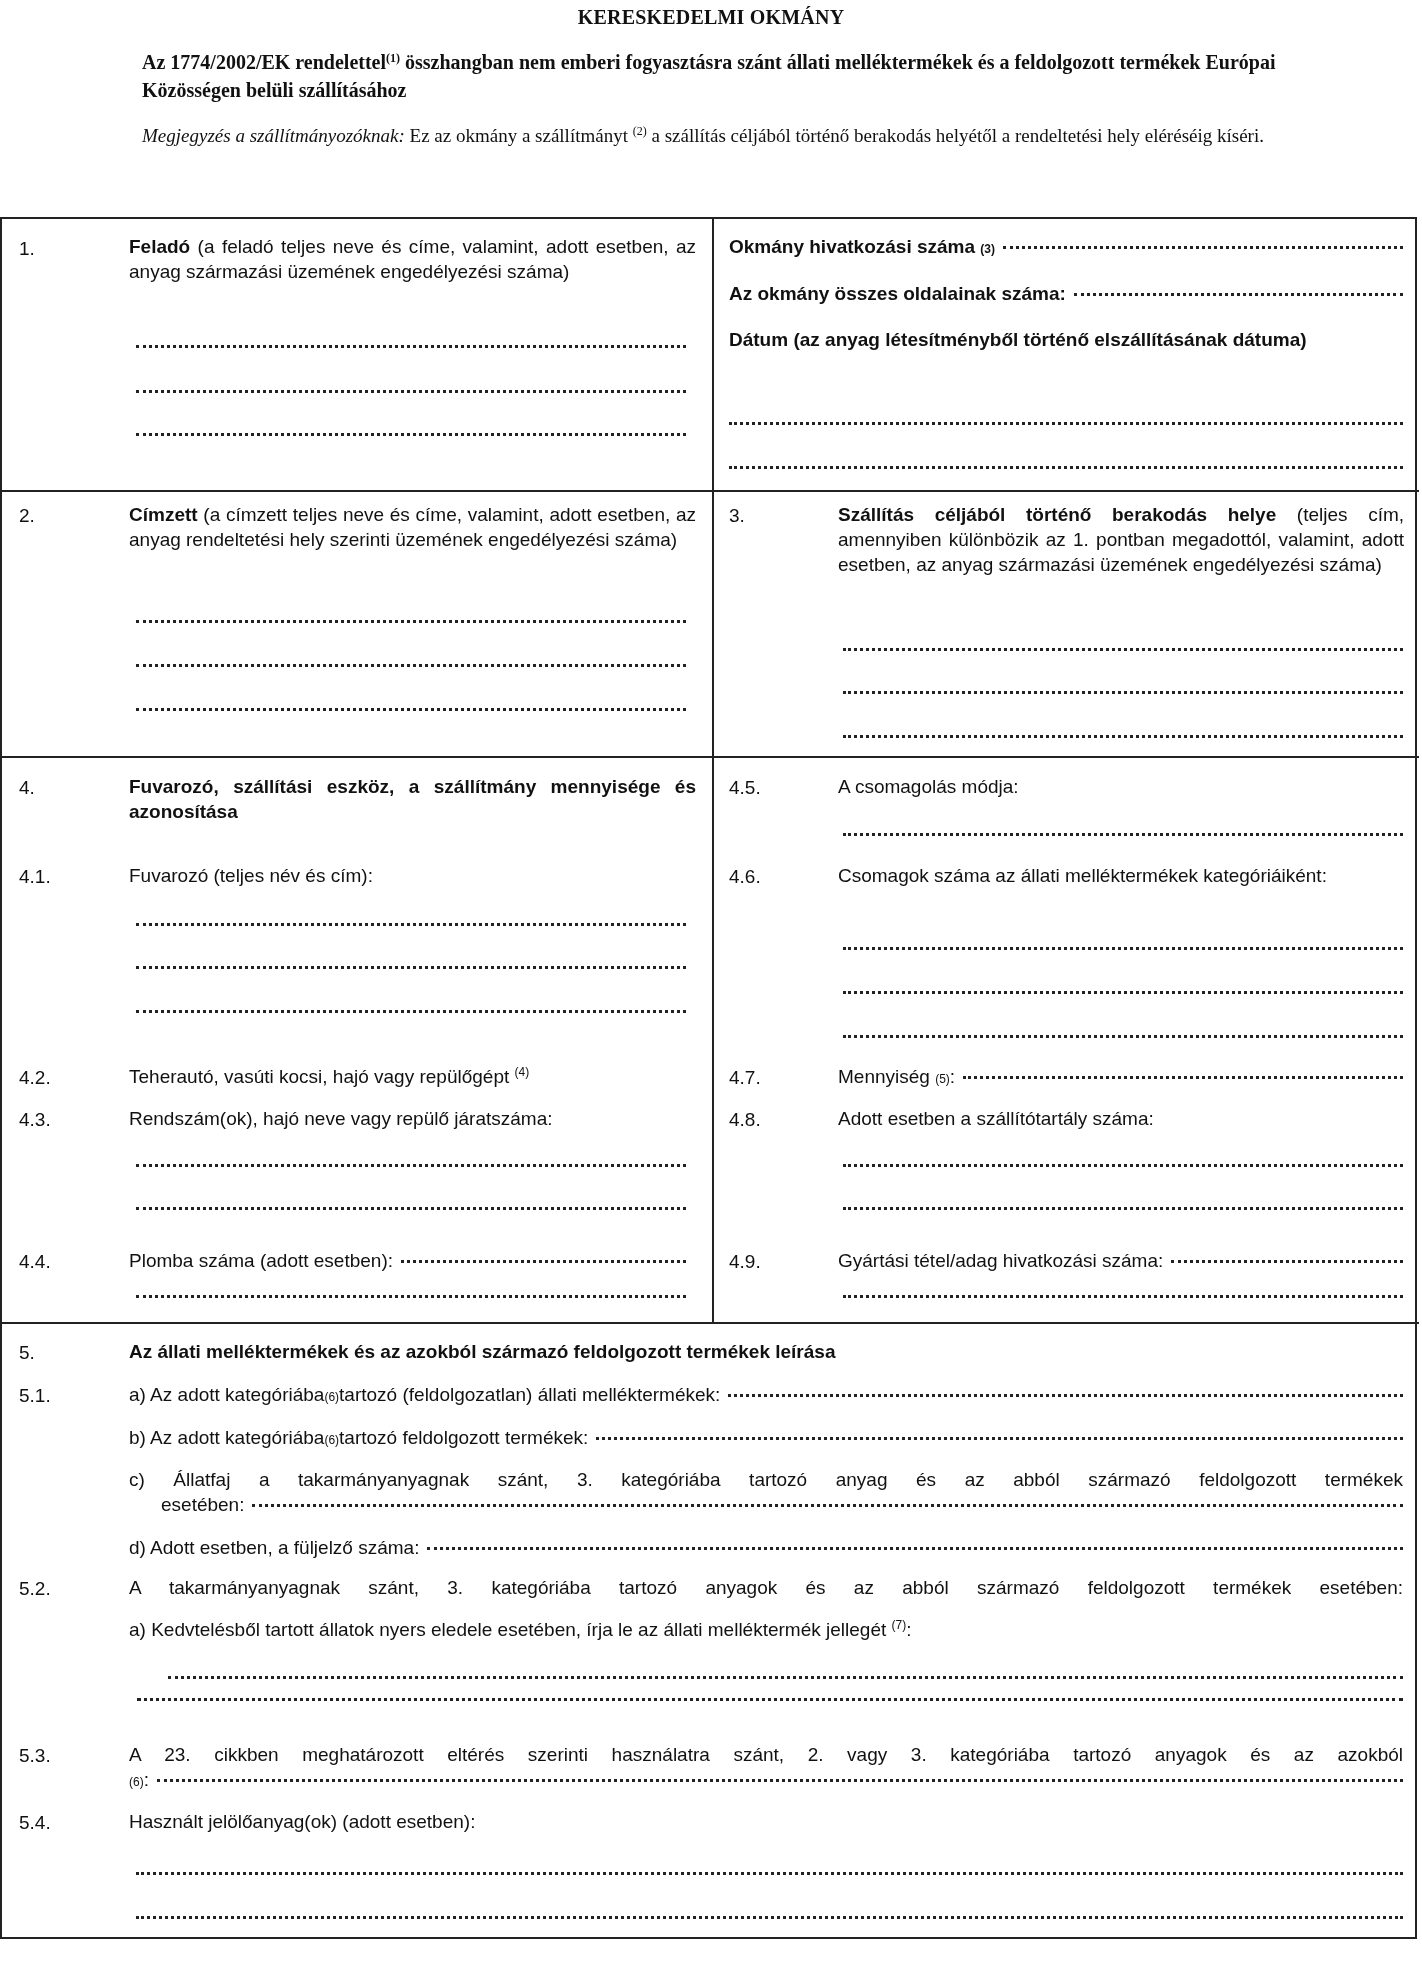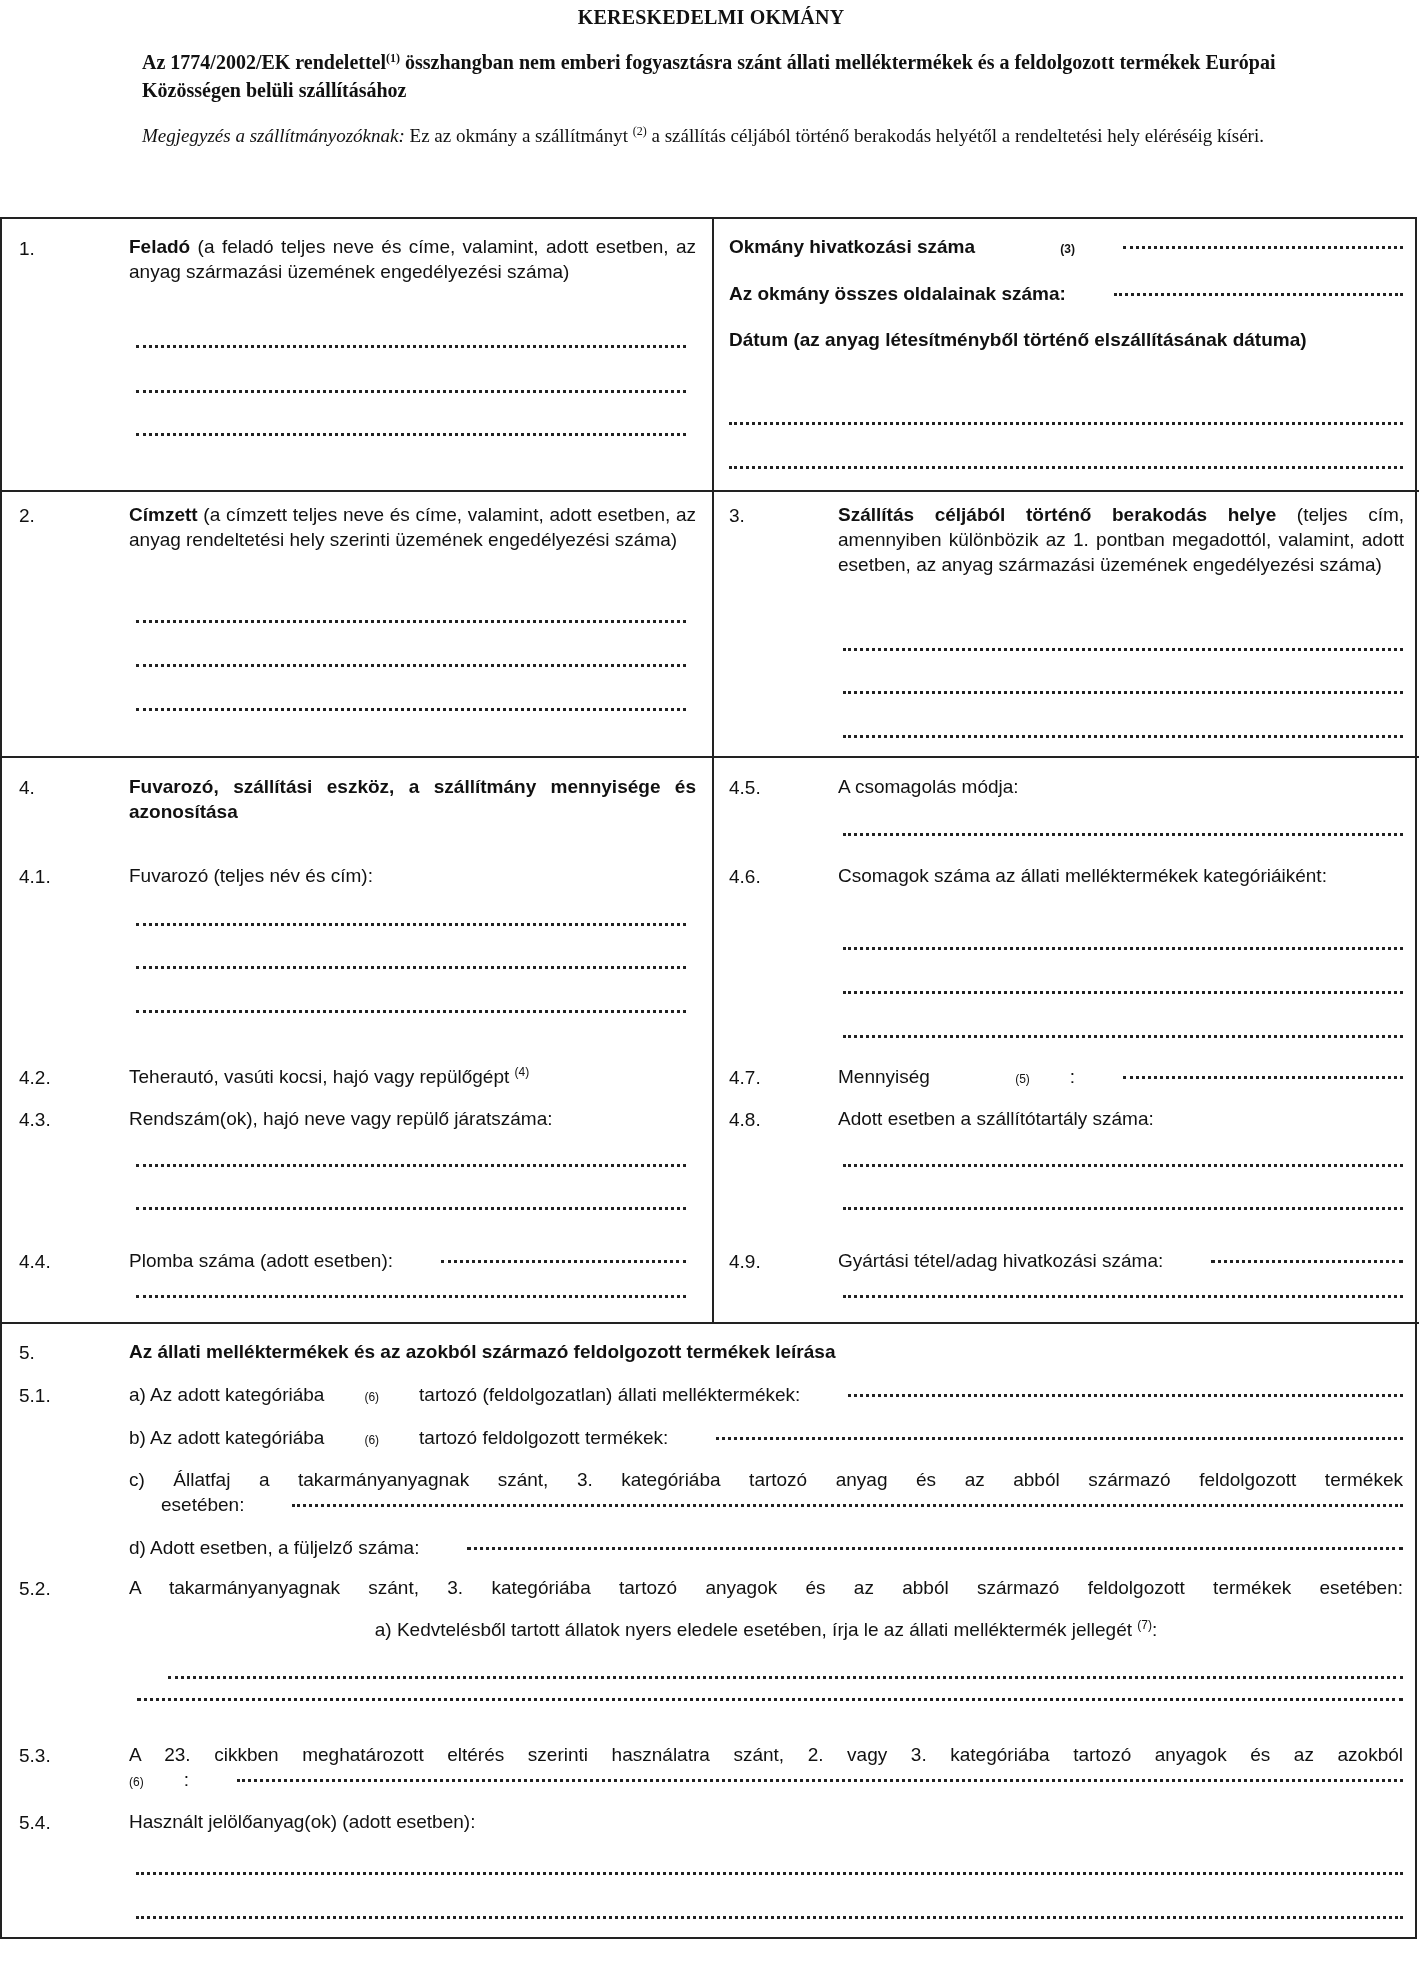--- a/index.html
+++ b/index.html
@@ -29,21 +29,21 @@
     .hline { position: absolute; left: 0; width: 1419px; height: 0; border-top: 2px solid #222; }
     .vline { position: absolute; left: 712px; width: 0; border-left: 2px solid #222; }
 
     .cell { position: absolute; box-sizing: border-box; }
     .num { position: absolute; font-size: 19px; }
     .txt { position: absolute; font-size: 19px; line-height: 25px; text-align: justify; }
     .b { font-weight: bold; }
     .dots {
       position: absolute; height: 0; border-bottom: 3px dotted #222;
     }
-    .line-row { position: absolute; font-size: 19px; line-height: 25px; white-space: nowrap; display: flex; align-items: baseline; gap: 40px; }
+    .line-row { position: absolute; font-size: 19px; line-height: 25px; white-space: nowrap; display: flex; align-items: baseline; }
     .line-row .fill { flex: 1; border-bottom: 3px dotted #222; margin-left: 8px; transform: translateY(-4px); }
   </style>
 </head>
 <body>
 
 <div class="doc-title">KERESKEDELMI OKMÁNY</div>
 <div class="doc-subtitle"><span>Az 1774/2002/EK rendelettel</span><sup>(1)</sup><span> összhangban nem emberi fogyasztásra szánt állati melléktermékek és a feldolgozott termékek Európai Közösségen belüli szállításához</span></div>
 <div class="doc-note"><i>Megjegyzés a szállítmányozóknak:</i><span> Ez az okmány a szállítmányt </span><sup>(2)</sup><span> a szállítás céljából történő berakodás helyétől a rendeltetési hely eléréséig kíséri.</span></div>
 
 <div class="frame"></div>
@@ -166,21 +166,21 @@
     </div>
 
   <div class="line-row" style="left:129px; top:1535px; width:1274px">
       <span>d) Adott esetben, a füljelző száma:</span>
       <span class="fill"></span>
     </div>
 
   <div class="num" style="left:19px; top:1578px">5.2.</div>
   <div class="txt" style="left:129px; top:1575px; width:1274px; text-align-last: justify">A takarmányanyagnak szánt, 3. kategóriába tartozó anyagok és az abból származó feldolgozott termékek esetében:</div>
 
-  <div class="txt" style="left:129px; top:1617px; width:1274px; text-align: center"><span>a) Kedvtelésből tartott állatok nyers eledele esetében, írja le az állati melléktermék jellegét </span><sup>(7)</sup><span>:</span></div>
+  <div class="txt" style="left:129px; top:1617px; width:1274px; text-align: left"><span>a) Kedvtelésből tartott állatok nyers eledele esetében, írja le az állati melléktermék jellegét </span><sup>(7)</sup><span>:</span></div>
   <div class="dots" style="left:168px; top:1676px; width:1235px"></div>
 
   <div class="line-row" style="left:129px; top:1702px; width:1274px">
       <span class="fill"></span>
     </div>
 
   <div class="num" style="left:19px; top:1745px">5.3.</div>
   <div class="txt" style="left:129px; top:1742px; width:1274px; text-align-last: justify">A 23. cikkben meghatározott eltérés szerinti használatra szánt, 2. vagy 3. kategóriába tartozó anyagok és az azokból</div>
   <div class="line-row" style="left:129px; top:1767px; width:1274px">
       <sup>(6)</sup>

